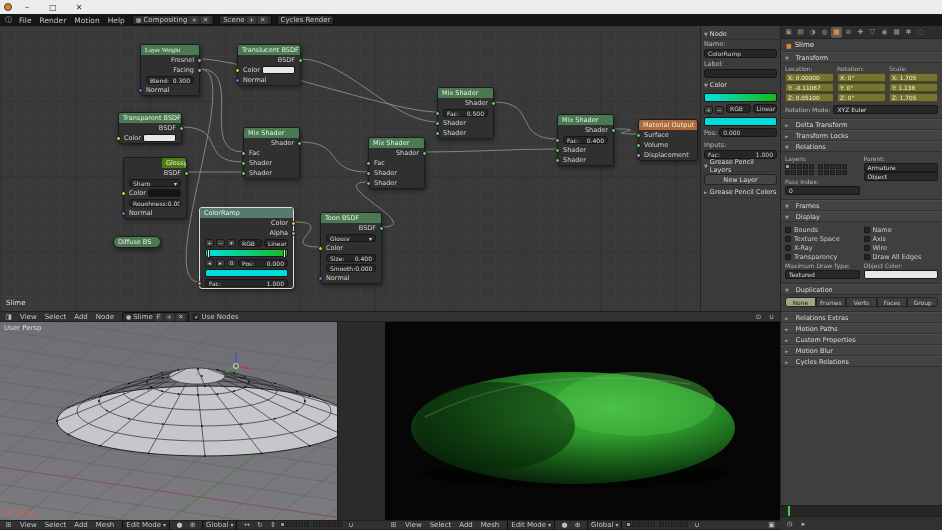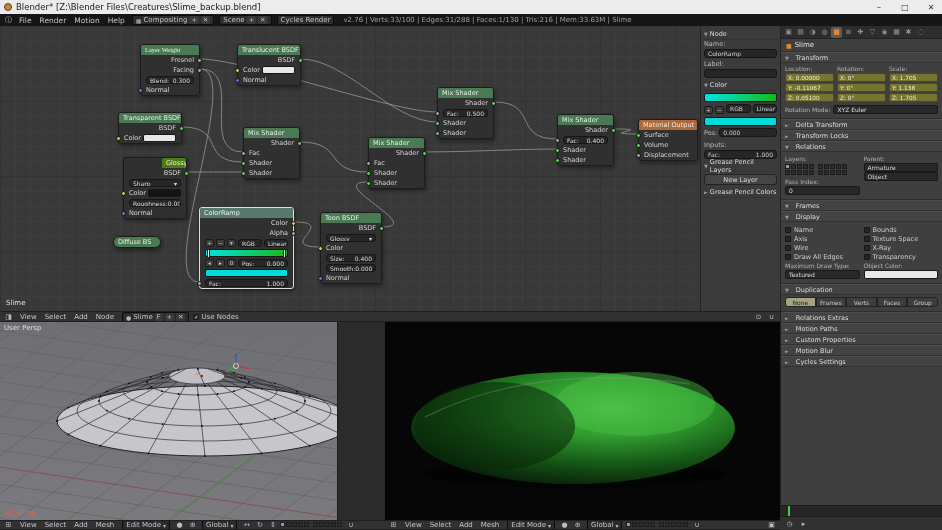--- a/index.html
+++ b/index.html
@@ -6,21 +6,21 @@
 body{background:#111;font-family:"DejaVu Sans",sans-serif}
 #app{position:relative;width:942px;height:530px;background:#2b2b2b;overflow:hidden;font-size:8px;color:#ccc}
 
 .titlebar{position:absolute;left:0;top:0;width:942px;height:14px;background:#ececec;color:#1a1a1a;display:flex;align-items:center;font-size:8.5px;padding-left:4px;gap:4px}
 .blogo{width:8px;height:8px;border-radius:50%;background:#e87d0d;border:1px solid #27486d}
 .wtitle{flex:1;white-space:nowrap;overflow:hidden}
 .wctrl{width:22px;text-align:center;color:#333;font-size:8px}
 .menubar{position:absolute;left:0;top:14px;width:942px;height:12px;background:#161616;display:flex;align-items:center;font-size:7.5px;color:#c4c4c4;padding:0 3px;gap:1px}
 .menus{display:flex}
 .mitem{padding:0 4px;white-space:nowrap}
-.widget{display:flex;align-items:flex-end;background:#2c2c2c;border:1px solid #0c0c0c;border-radius:2px;height:10px;padding:0 3px;gap:2px;margin:0 2px;font-size:7px;white-space:nowrap}
+.widget{display:flex;align-items:flex-start;background:#2c2c2c;border:1px solid #0c0c0c;border-radius:2px;height:10px;padding:0 3px;gap:2px;margin:0 2px;font-size:7px;white-space:nowrap}
 .wbtn{background:#3a3a3a;border-radius:2px;padding:0 2px;font-size:6.5px;line-height:8px}
 .micon{font-size:6px;color:#b5b5b5}
 .mbstats{margin-left:6px;color:#9f9f9f;font-size:7px;white-space:nowrap}
 .ibox{display:inline-flex;align-items:center;justify-content:center;width:11px;height:10px;font-size:7px;color:#bdbdbd}
 .spacer{flex:1}
 
 .node-area{position:absolute;left:0;top:26px;width:780px;height:285px;overflow:hidden;background:#393939;background-image:linear-gradient(#333 1px,transparent 1px),linear-gradient(90deg,#333 1px,transparent 1px),linear-gradient(#3e3e3e 1px,transparent 1px),linear-gradient(90deg,#3e3e3e 1px,transparent 1px);background-size:75px 75px,75px 75px,15px 15px,15px 15px}
 .node-links{position:absolute;left:0;top:0}
 .node-links path{fill:none;stroke:#9c9c9c;stroke-width:1;opacity:.75}
 .node{position:absolute;background:rgba(48,48,48,.97);border:1px solid #1c1c1c;border-radius:3px;box-shadow:1px 2px 4px rgba(0,0,0,.45)}
@@ -96,21 +96,20 @@
 .playhead{position:absolute;left:8px;top:0;width:2px;height:11px;background:#44cc44}
 .tfooter{position:absolute;left:780px;top:516px;width:162px;height:14px;background:#313131;border-top:1px solid #1f1f1f;display:flex;align-items:center;gap:3px;padding:0 4px}
 </style>
 </head>
 <body>
 
 <div id="app">
 
   <div class="titlebar">
     <span class="blogo"></span>
-    <span class="wtitle">Blender* [Z:\Blender Files\Creatures\Slime_backup.blend]</span>
     <span class="wctrl">–</span>
     <span class="wctrl">□</span>
     <span class="wctrl">✕</span>
   </div>
 
   <div class="menubar">
     <span class="ibox">ⓘ</span>
     <span class="menus">
         <span class="mitem">File</span>
         <span class="mitem">Render</span>
@@ -124,21 +123,20 @@
       <span class="wbtn">✕</span>
     </span>
     <span class="widget">
       <span>Scene</span>
       <span class="wbtn">+</span>
       <span class="wbtn">✕</span>
     </span>
     <span class="widget">
       <span>Cycles Render</span>
     </span>
-    <span class="mbstats">v2.76 | Verts:33/100 | Edges:31/288 | Faces:1/130 | Tris:216 | Mem:33.63M | Slime</span>
   </div>
 
   <div class="node-area">
     <svg class="node-links" width="780" height="285">
         <path d="M 200 43 C 245 43, 198 126, 243 126"></path>
         <path d="M 200 33 C 245 33, 392 86, 437 86"></path>
         <path d="M 301 33 C 346 33, 392 96, 437 96"></path>
         <path d="M 182 101 C 227 101, 198 136, 243 136"></path>
         <path d="M 187 146 C 232 146, 198 146, 243 146"></path>
         <path d="M 300 116 C 345 116, 323 146, 368 146"></path>
@@ -797,53 +795,53 @@
         </div>
         <div class="phead">
           <span class="tri">▼</span>
           <span>Display</span>
         </div>
         <div class="pbody">
           <div class="relcols">
             <div>
               <div class="chkrow">
                 <span class="chk"></span>
+                <span>Bounds</span>
+              </div>
+              <div class="chkrow">
+                <span class="chk"></span>
+                <span>Texture Space</span>
+              </div>
+              <div class="chkrow">
+                <span class="chk"></span>
+                <span>X-Ray</span>
+              </div>
+              <div class="chkrow">
+                <span class="chk"></span>
+                <span>Transparency</span>
+              </div>
+            </div>
+            <div>
+              <div class="chkrow">
+                <span class="chk"></span>
                 <span>Name</span>
               </div>
               <div class="chkrow">
                 <span class="chk"></span>
                 <span>Axis</span>
               </div>
               <div class="chkrow">
                 <span class="chk"></span>
                 <span>Wire</span>
               </div>
               <div class="chkrow">
                 <span class="chk"></span>
                 <span>Draw All Edges</span>
               </div>
             </div>
-            <div>
-              <div class="chkrow">
-                <span class="chk"></span>
-                <span>Bounds</span>
-              </div>
-              <div class="chkrow">
-                <span class="chk"></span>
-                <span>Texture Space</span>
-              </div>
-              <div class="chkrow">
-                <span class="chk"></span>
-                <span>X-Ray</span>
-              </div>
-              <div class="chkrow">
-                <span class="chk"></span>
-                <span>Transparency</span>
-              </div>
-            </div>
           </div>
           <div class="relcols">
             <div>
               <div class="plabel">Maximum Draw Type:</div>
               <div class="pfield">Textured</div>
             </div>
             <div>
               <div class="plabel">Object Color:</div>
               <div class="pfield" style="background: rgb(232, 232, 232);"></div>
             </div>
@@ -873,21 +871,21 @@
         <div class="phead">
           <span class="tri">►</span>
           <span>Custom Properties</span>
         </div>
         <div class="phead">
           <span class="tri">►</span>
           <span>Motion Blur</span>
         </div>
         <div class="phead">
           <span class="tri">►</span>
-          <span>Cycles Settings</span>
+          <span>Cycles Relations</span>
         </div>
       </div>
   </div>
 
   <div class="tstrip">
     <div class="playhead"></div>
   </div>
   <div class="tfooter">
     <span class="ibox">◷</span>
     <span class="ibox">▸</span>

